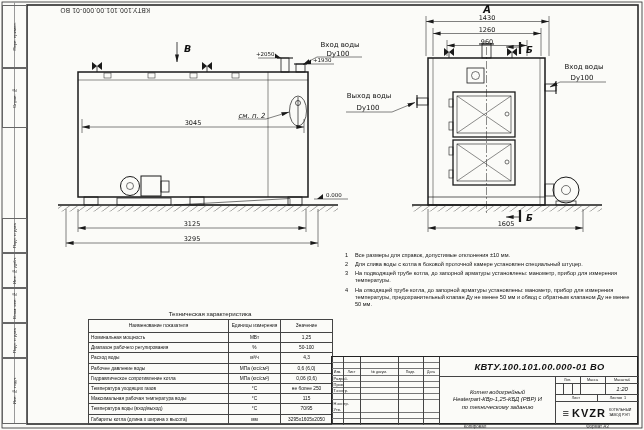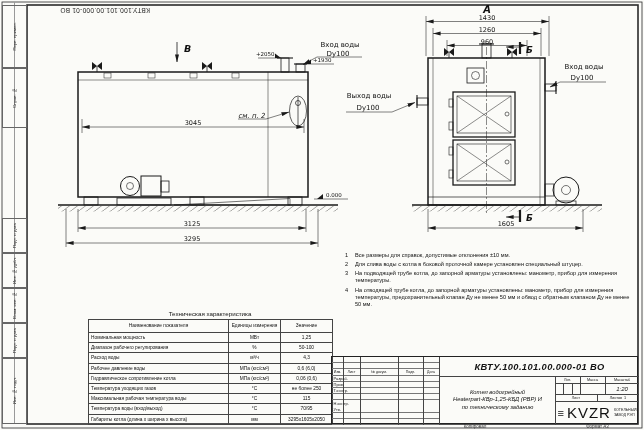--- a/index.html
+++ b/index.html
@@ -32,21 +32,21 @@
   .tb .role{position:absolute;left:1.5px;font-size:4px;height:6.2px;line-height:6.2px;color:#222}
   .tb-doc{position:absolute;left:108px;top:0;width:199px;height:19px;display:flex;align-items:center;justify-content:center;
       font-size:9.3px;font-style:italic;font-weight:bold;letter-spacing:.4px}
   .tb-name{position:absolute;left:108px;top:20px;width:115px;height:46px;display:flex;flex-direction:column;
       align-items:center;justify-content:center;font-size:5.8px;font-style:italic;text-align:center;line-height:1.25}
   .tb .small{position:absolute;font-size:3.8px;text-align:center;line-height:6px;color:#222}
   .tb .scale{position:absolute;left:273px;top:26px;width:34px;height:11px;display:flex;align-items:center;justify-content:center;font-size:6px;font-style:italic}
   .tb .sheets{position:absolute;left:265px;top:37.5px;width:42px;height:6px;display:flex;align-items:center;justify-content:center;gap:2px;font-size:3.8px}
   .tb .company{position:absolute;left:223px;top:44px;width:84px;height:23px;display:flex;align-items:center;justify-content:center;gap:3px}
   .tb .bars{font-size:11px;font-weight:bold;line-height:10px}
-  .tb .kvzr{font-size:15px;font-weight:normal;letter-spacing:1px}
+  .tb .kvzr{font-size:11px;font-weight:bold;letter-spacing:1px}
   .tb .cname{display:flex;flex-direction:column;font-size:3.6px;line-height:1.2}
   .copy{position:absolute;left:410px;top:424px;width:130px;font-size:4.5px;text-align:center;color:#333}
   .fmt{position:absolute;left:560px;top:424px;width:75px;font-size:4.5px;text-align:center;color:#333}
 </style>
 </head>
 <body>
 
 <div class="sheet">
 
   <svg class="draw" width="644" height="430" viewBox="0 0 644 430">

